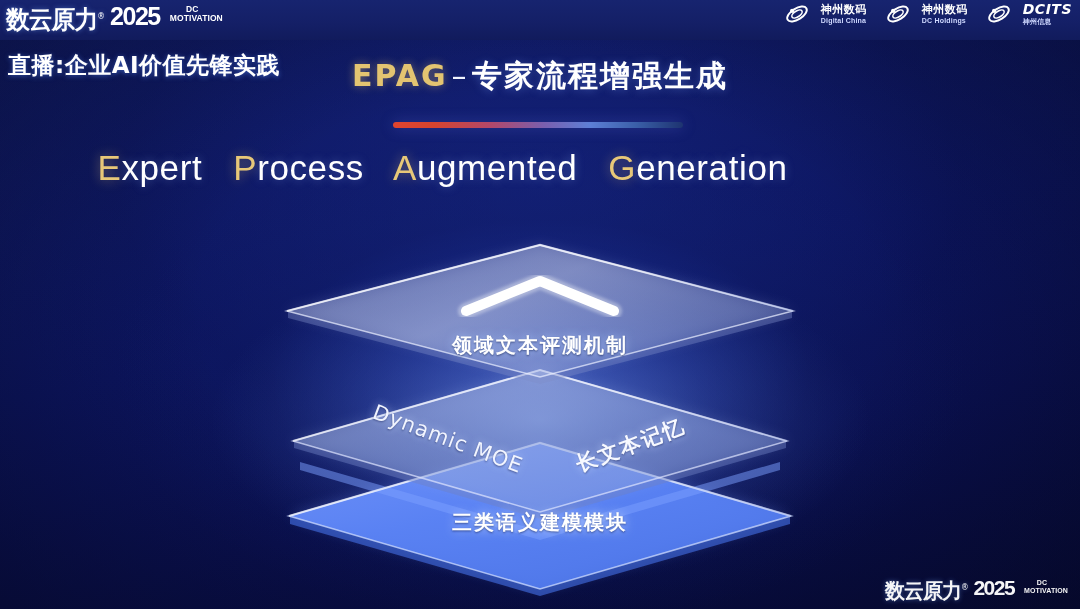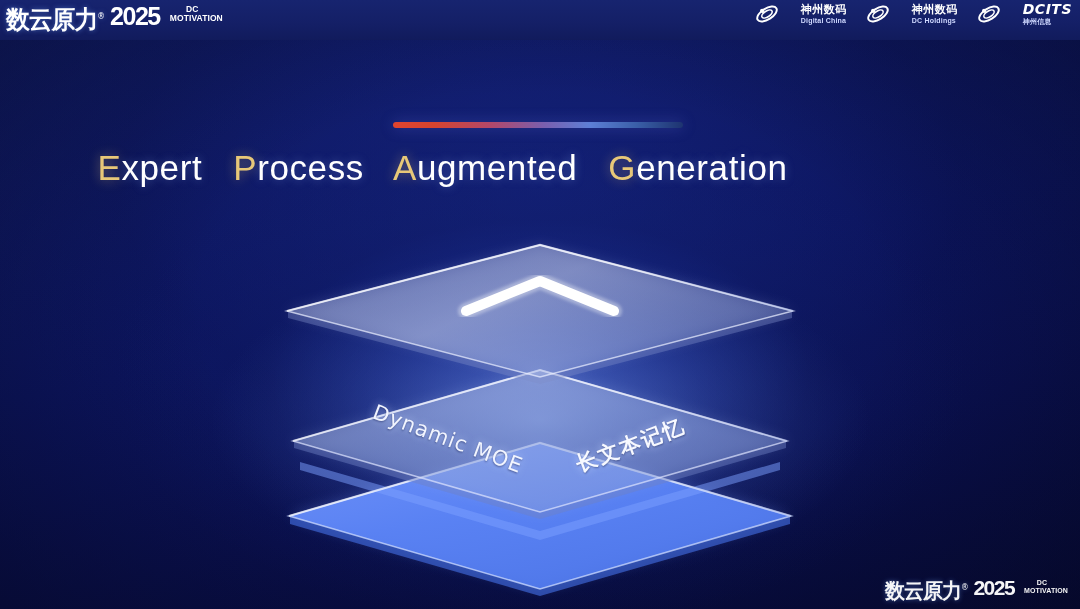--- a/index.html
+++ b/index.html
@@ -61,21 +61,21 @@
     font-family:"DejaVu Sans","Liberation Sans",sans-serif;
     font-size:23px; font-weight:bold; color:#ffffff;
     letter-spacing:0.5px;
     text-shadow:0 1px 5px rgba(90,140,255,0.55);
   }
 
   #brandbar{
     position:absolute; right:8px; top:2px; z-index:30;
     display:flex; align-items:center; gap:18px;
   }
-  .brand{ display:flex; align-items:center; gap:21px; }
+  .brand{ display:flex; align-items:center; gap:11px; }
   .swoosh{ width:26px; height:22px; flex:none; }
   .brand-txt{ display:flex; flex-direction:column; line-height:1; }
   .brand-cn{
     font-family:"DejaVu Sans","Liberation Sans",sans-serif;
     font-size:11px; font-weight:bold; color:#ffffff; letter-spacing:0.5px;
   }
   .brand-en{
     font-family:"Liberation Sans",sans-serif;
     font-size:7px; font-weight:bold; color:#cfd8ff;
     letter-spacing:0.2px; margin-top:2px;
@@ -241,23 +241,28 @@
       <path d="M540 245 L793 311 L540 377 L287 311 Z" fill="url(#gTopB)" stroke="#eaefff" stroke-opacity="0.72" stroke-width="1.5"></path>
       <path d="M287 311 L540 245 L793 311" fill="none" stroke="url(#gEdge)" stroke-width="2.2" opacity="0.9"></path>
 
       <g>
         <path d="M466 311 L540 281 L614 311" fill="none" stroke="#ffffff" stroke-opacity="0.35" stroke-width="16" stroke-linecap="round" stroke-linejoin="round" filter="url(#tinyBlur)"></path>
         <path d="M466 311 L540 281 L614 311" fill="none" stroke="#ffffff" stroke-width="10" stroke-linecap="round" stroke-linejoin="round"></path>
       </g>
     </g>
   </svg>
 
+  <div class="layer-label" id="lbl-top">领域文本评测机制</div>
   <div class="layer-label" id="lbl-moe">Dynamic MOE</div>
   <div class="layer-label" id="lbl-mem">长文本记忆</div>
-
+  <div class="layer-label" id="lbl-bottom">三类语义建模模块</div>
+
+  <div id="epag-title">
+    <span class="gold">EPAG</span><span class="dash">–</span><span class="cn">专家流程增强生成</span>
+  </div>
 
   <div id="divider"></div>
 
   <div id="subtitle">
     <span><span class="cap">E</span><span class="rest">xpert</span></span>
     <span class="rest">&nbsp;</span>
     <span><span class="cap">P</span><span class="rest">rocess</span></span>
     <span class="rest">&nbsp;</span>
     <span><span class="cap">A</span><span class="rest">ugmented</span></span>
     <span class="rest">&nbsp;</span>
@@ -270,20 +275,21 @@
 
   <div id="logo-tl">
     <span class="logo-cn"><span>数云原力</span><span class="logo-reg">®</span></span>
     <span class="logo-year">2025</span>
     <span class="logo-dc">
       <i>DC</i>
       <i class="l2">MOTIVATION</i>
     </span>
   </div>
 
+  <div id="live-title">直播:企业AI价值先锋实践</div>
 
   <div id="brandbar">
 
     <div class="brand">
       <svg class="swoosh" viewBox="0 0 40 34">
         <ellipse cx="20" cy="17" rx="17" ry="8.5" fill="none" stroke="#ffffff" stroke-width="3" transform="rotate(-32 20 17)"></ellipse>
         <ellipse cx="20" cy="17" rx="9" ry="4.5" fill="none" stroke="#ffffff" stroke-width="2.4" transform="rotate(-32 20 17)"></ellipse>
         <circle cx="12.5" cy="12" r="3.3" fill="#ffffff"></circle>
       </svg>
       <span class="brand-txt">

